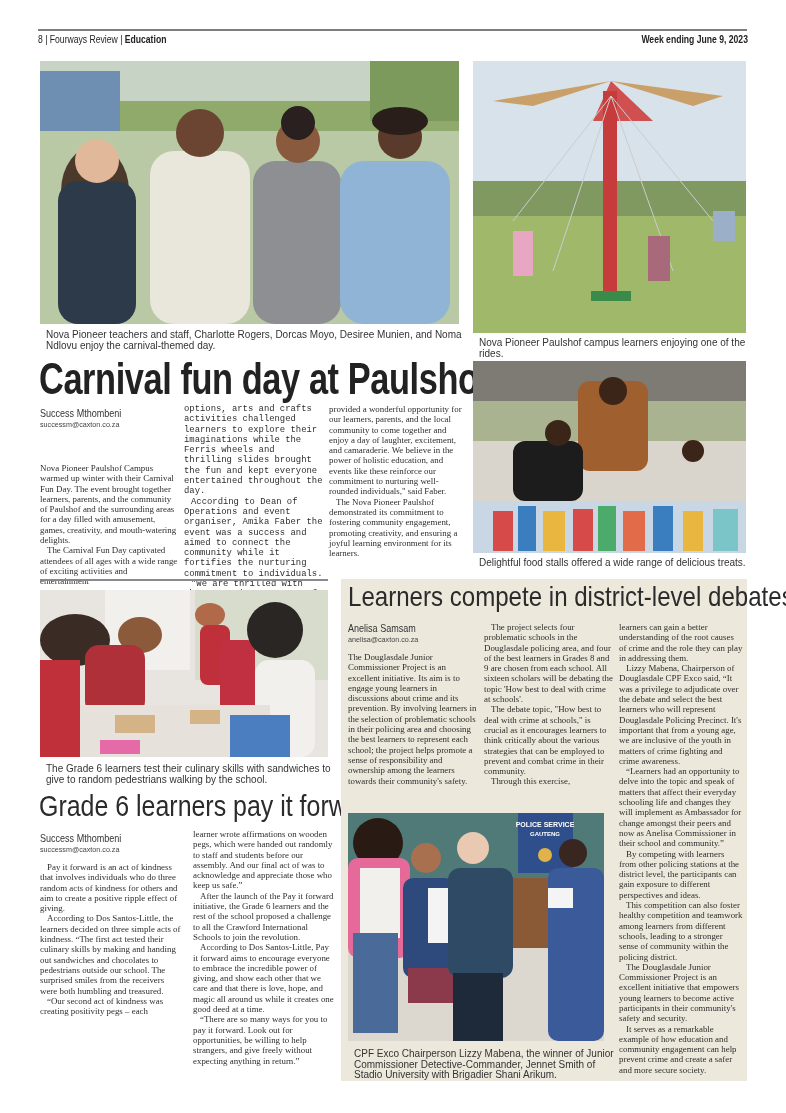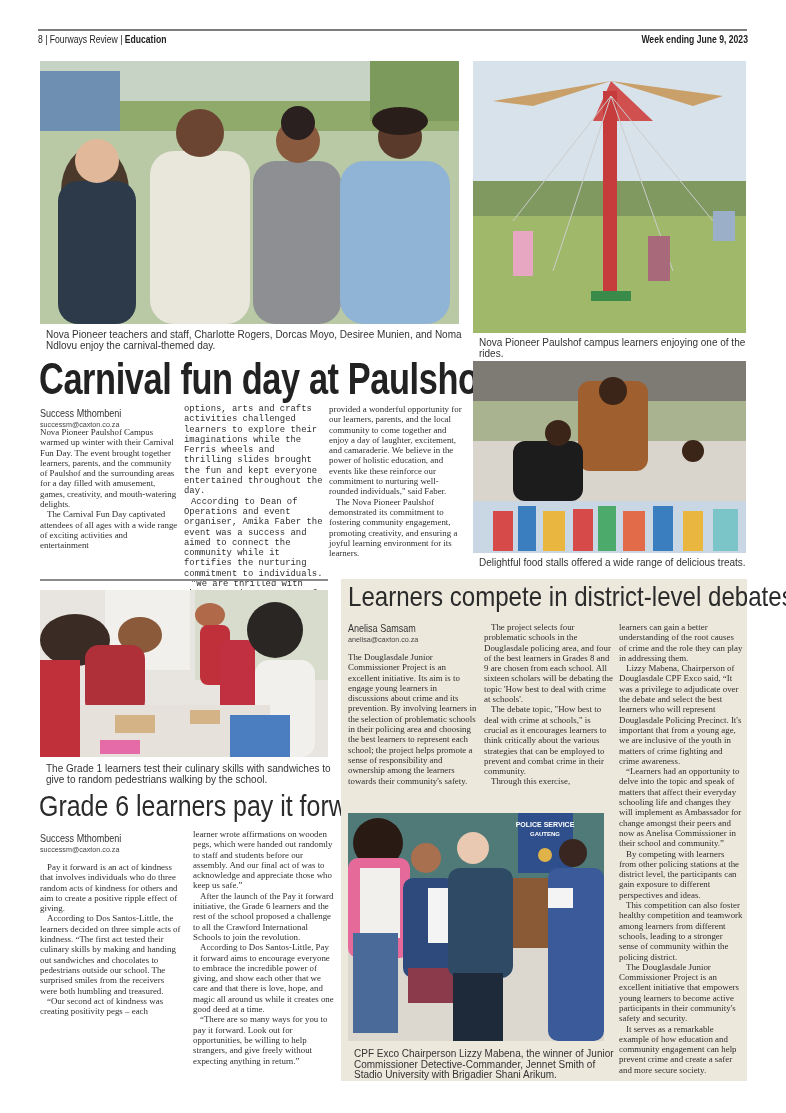--- a/index.html
+++ b/index.html
@@ -97,21 +97,21 @@
     <rect x="240" y="150" width="22" height="30" fill="#9bb0c8"></rect>
   </svg>
 </div>
 <div class="abs caption" style="left:473px;top:338px;width:275px;">Nova Pioneer Paulshof campus learners enjoying one of the rides.</div>
 
 <div class="abs headline-big" style="left:39px;top:356px;">Carnival fun day at Paulshof</div>
 
 <div class="abs byline-name" style="left:40px;top:407px;">Success Mthombeni</div>
 <div class="abs byline-email" style="left:40px;top:420px;">successm@caxton.co.za</div>
 
-<div class="abs col" style="left:40px;top:427px;width:138px;">
+<div class="abs col" style="left:40px;top:463px;width:138px;">
   <p class="first">Nova Pioneer Paulshof Campus warmed up winter with their Carnival Fun Day. The event brought together learners, parents, and the community of Paulshof and the surrounding areas for a day filled with amusement, games, creativity, and mouth-watering delights.</p>
   <p>The Carnival Fun Day captivated attendees of all ages with a wide range of exciting activities and entertainment</p>
 </div>
 <div class="abs col" style="left:184px;top:404px;width:139px;font-family:Liberation Mono, monospace;">
   <p class="first">options, arts and crafts activities challenged learners to explore their imaginations while the Ferris wheels and thrilling slides brought the fun and kept everyone entertained throughout the day.</p>
   <p>According to Dean of Operations and event organiser, Amika Faber the event was a success and aimed to connect the community while it fortifies the nurturing commitment to individuals.</p>
   <p>"We are thrilled with the tremendous success of our Carnival Fun Day, the event</p>
 </div>
 <div class="abs col" style="left:329px;top:404px;width:138px;">
   <p class="first">provided a wonderful opportunity for our learners, parents, and the local community to come together and enjoy a day of laughter, excitement, and camaraderie. We believe in the power of holistic education, and events like these reinforce our commitment to nurturing well-rounded individuals," said Faber.</p>
@@ -158,21 +158,21 @@
     <rect x="180" y="50" width="35" height="80" rx="8" fill="#c03040"></rect>
     <ellipse cx="235" cy="40" rx="28" ry="28" fill="#2a2624"></ellipse>
     <rect x="215" y="70" width="60" height="97" rx="14" fill="#f1f0ec"></rect>
     <rect x="40" y="115" width="190" height="52" fill="#e6e1da"></rect>
     <rect x="75" y="125" width="40" height="18" fill="#d4b487"></rect>
     <rect x="150" y="120" width="30" height="14" fill="#d4b487"></rect>
     <rect x="60" y="150" width="40" height="14" fill="#e46aa8"></rect>
     <rect x="190" y="125" width="60" height="42" fill="#4a7ec0"></rect>
   </svg>
 </div>
-<div class="abs caption" style="left:40px;top:764px;width:290px;">The Grade 1 learners test their culinary skills with sandwiches to give to random pedestrians walking by the school.</div>
+<div class="abs caption" style="left:40px;top:764px;width:290px;">The Grade 6 learners test their culinary skills with sandwiches to give to random pedestrians walking by the school.</div>
 
 <div class="abs headline-light" style="left:39px;top:791px;font-size:29px;">Grade 6 learners pay it forward</div>
 
 <div class="abs byline-name" style="left:40px;top:832px;">Success Mthombeni</div>
 <div class="abs byline-email" style="left:40px;top:845px;">successm@caxton.co.za</div>
 
 <div class="abs col" style="left:40px;top:862px;width:143px;">
   <p>Pay it forward is an act of kindness that involves individuals who do three random acts of kindness for others and aim to create a positive ripple effect of giving.</p>
   <p>According to Dos Santos-Little, the learners decided on three simple acts of kindness. “The first act tested their culinary skills by making and handing out sandwiches and chocolates to pedestrians outside our school. The surprised smiles from the receivers were both humbling and treasured.</p>
   <p>“Our second act of kindness was creating positivity pegs – each</p>

